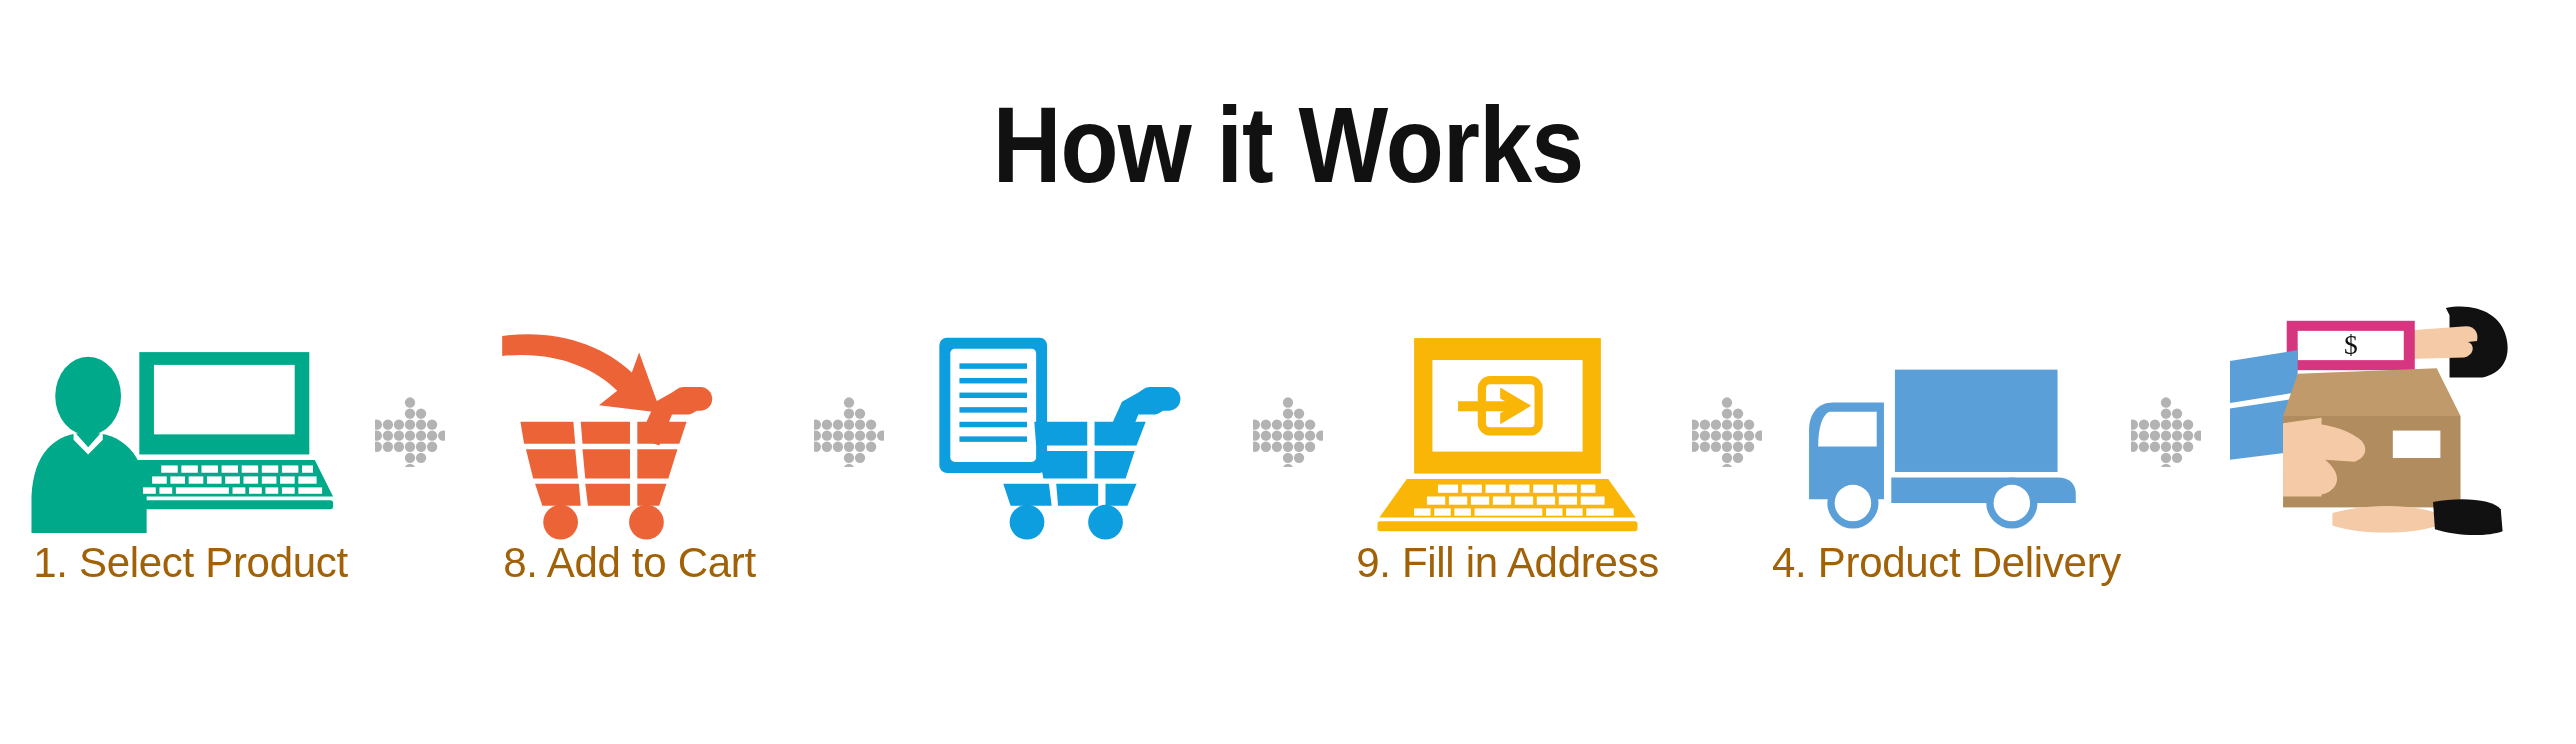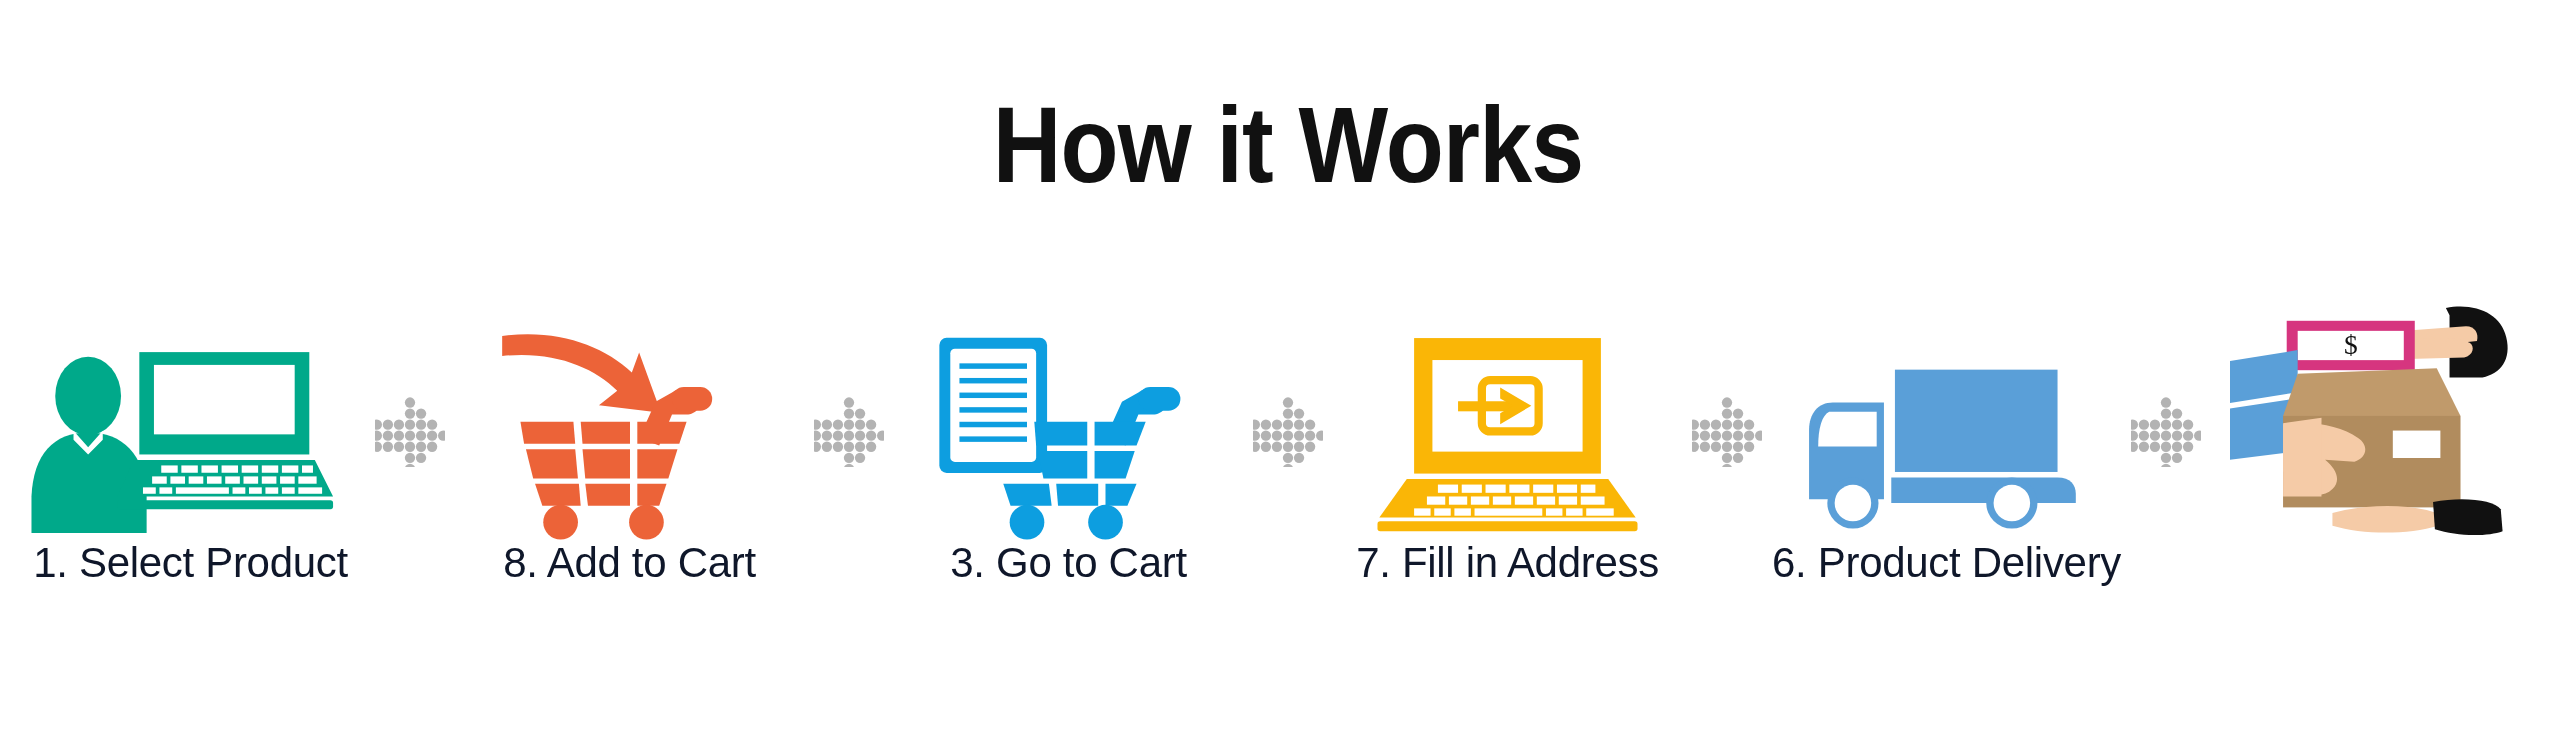--- a/index.html
+++ b/index.html
@@ -69,21 +69,21 @@
     align-items: flex-end;
     justify-content: center;
   }
   .art svg { display: block; overflow: visible; }
   .caption {
     margin-top: 5.5px;
     font-family: "Liberation Sans", sans-serif;
     font-weight: 400;
     font-size: 42px;
     line-height: 1.05;
-    color: #0f172a;
+    color: #a16207;
     white-space: nowrap;
     letter-spacing: -0.3px;
   }
 
   
   .sep {
     width: 73px;
     height: 311px;
     position: relative;
     display: flex;
@@ -270,21 +270,20 @@
             <path d="M116 138 L170 138 L170 168 L122 168 Z"></path>
             <path d="M178 138 L222 138 L212 168 L178 168 Z"></path>
             <path d="M78 174 L128 174 L131 198 L86 198 Z"></path>
             <path d="M136 174 L182 174 L182 198 L138 198 Z"></path>
             <path d="M190 174 L224 174 L214 198 L190 198 Z"></path>
           </g>
           <circle cx="104" cy="216" r="19" fill="#0d9ee0"></circle>
           <circle cx="190" cy="216" r="19" fill="#0d9ee0"></circle>
         </svg>
       </div>
-      <div class="caption">3. Go to Cart</div>
     </div>
 
     <div class="sep">
       <svg width="70" height="70" viewBox="0 0 76 76">
         <g class="dot">
           <circle cx="38" cy="6" r="5.6"></circle>
           <circle cx="38" cy="18" r="5.6"></circle>
             <circle cx="50" cy="18" r="5.6"></circle>
           <circle cx="2" cy="30" r="5.6"></circle>
             <circle cx="14" cy="30" r="5.6"></circle>
@@ -344,21 +343,21 @@
             <rect x="58" y="186" width="18" height="8"></rect>
               <rect x="80" y="186" width="18" height="8"></rect>
             <rect x="102" y="186" width="18" height="8"></rect>
               <rect x="124" y="186" width="74" height="8"></rect>
             <rect x="202" y="186" width="18" height="8"></rect>
               <rect x="224" y="186" width="18" height="8"></rect>
             <rect x="246" y="186" width="30" height="8"></rect>
           </g>
         </svg>
       </div>
-      <div class="caption">7. Fill in Address</div>
+      <div class="caption">9. Fill in Address</div>
     </div>
 
     <div class="sep">
       <svg width="70" height="70" viewBox="0 0 76 76">
         <g class="dot">
           <circle cx="38" cy="6" r="5.6"></circle>
           <circle cx="38" cy="18" r="5.6"></circle>
             <circle cx="50" cy="18" r="5.6"></circle>
           <circle cx="2" cy="30" r="5.6"></circle>
             <circle cx="14" cy="30" r="5.6"></circle>
@@ -396,21 +395,21 @@
           <path d="M36 50 L88 50 L88 88 L24 88 C24 68 28 54 36 50 Z" fill="#ffffff"></path>
 
           <path d="M104 122 L286 122 C300 122 306 130 306 140 L306 150 L104 150 Z" fill="#5a9fd8"></path>
 
           <circle cx="62" cy="150" r="28" fill="#5a9fd8"></circle>
           <circle cx="62" cy="150" r="20" fill="#ffffff"></circle>
           <circle cx="236" cy="150" r="28" fill="#5a9fd8"></circle>
           <circle cx="236" cy="150" r="20" fill="#ffffff"></circle>
         </svg>
       </div>
-      <div class="caption">6. Product Delivery</div>
+      <div class="caption">4. Product Delivery</div>
     </div>
 
     <div class="sep">
       <svg width="70" height="70" viewBox="0 0 76 76">
         <g class="dot">
           <circle cx="38" cy="6" r="5.6"></circle>
           <circle cx="38" cy="18" r="5.6"></circle>
             <circle cx="50" cy="18" r="5.6"></circle>
           <circle cx="2" cy="30" r="5.6"></circle>
             <circle cx="14" cy="30" r="5.6"></circle>

